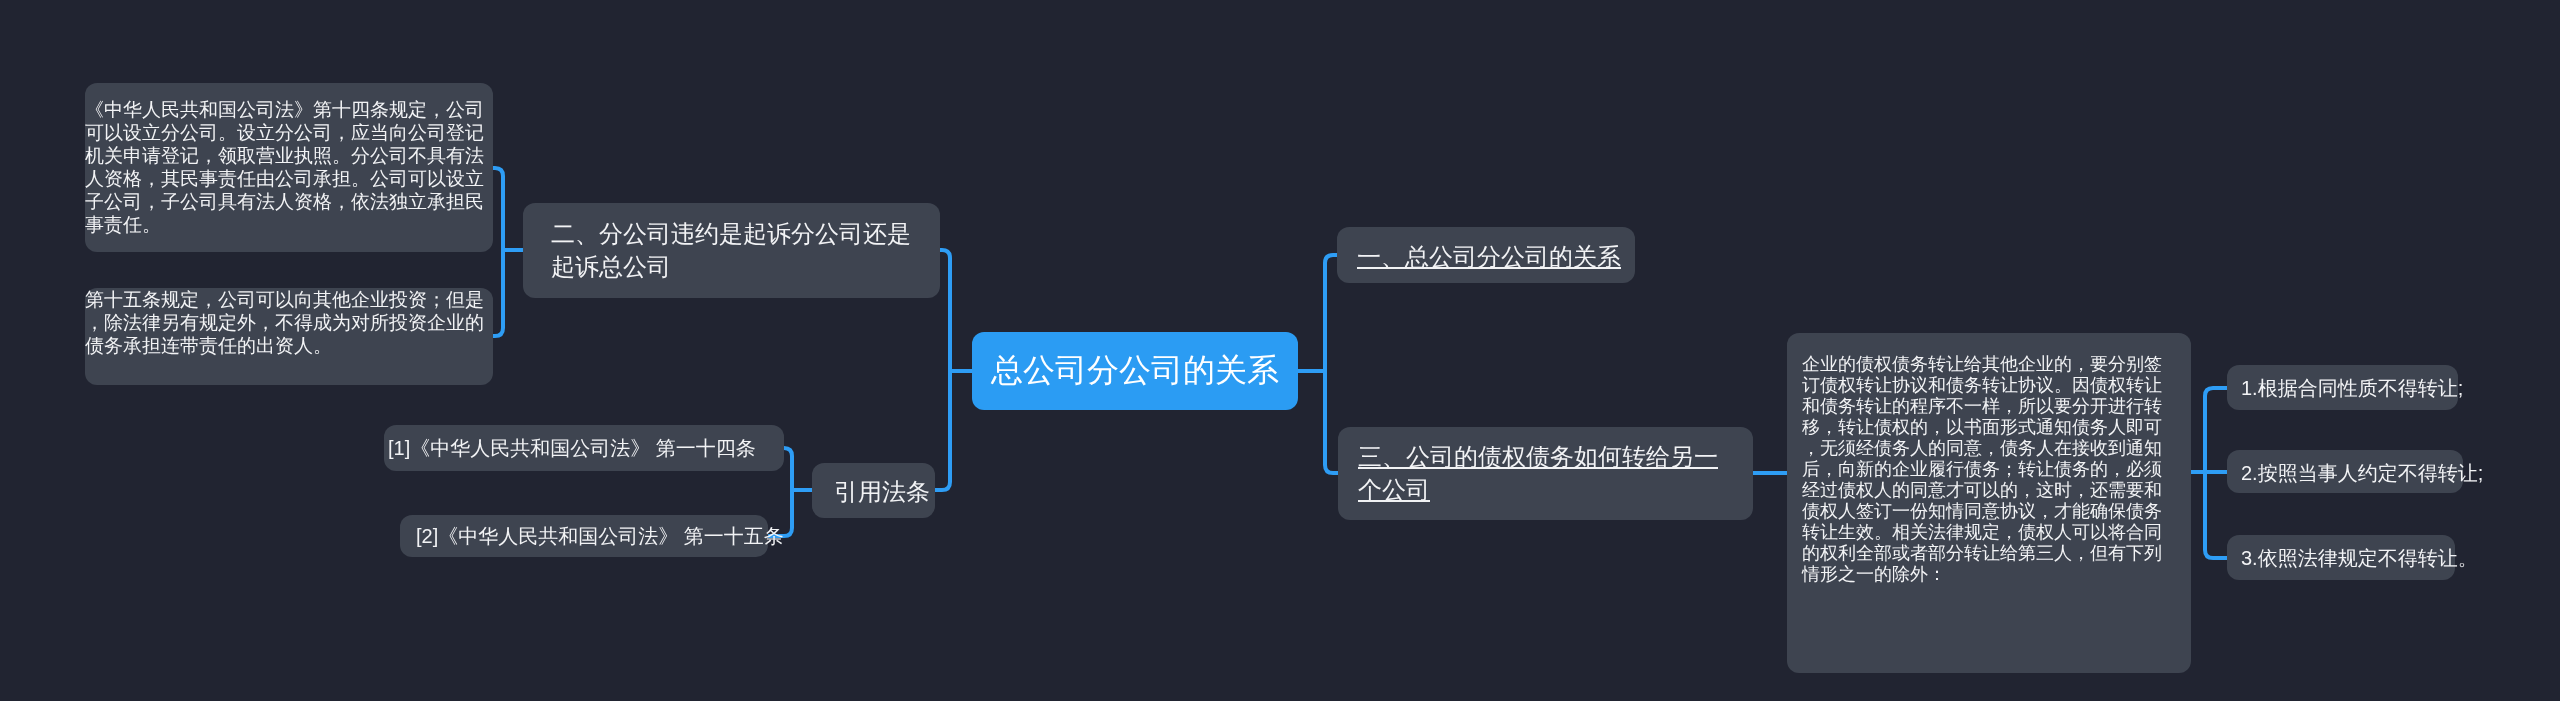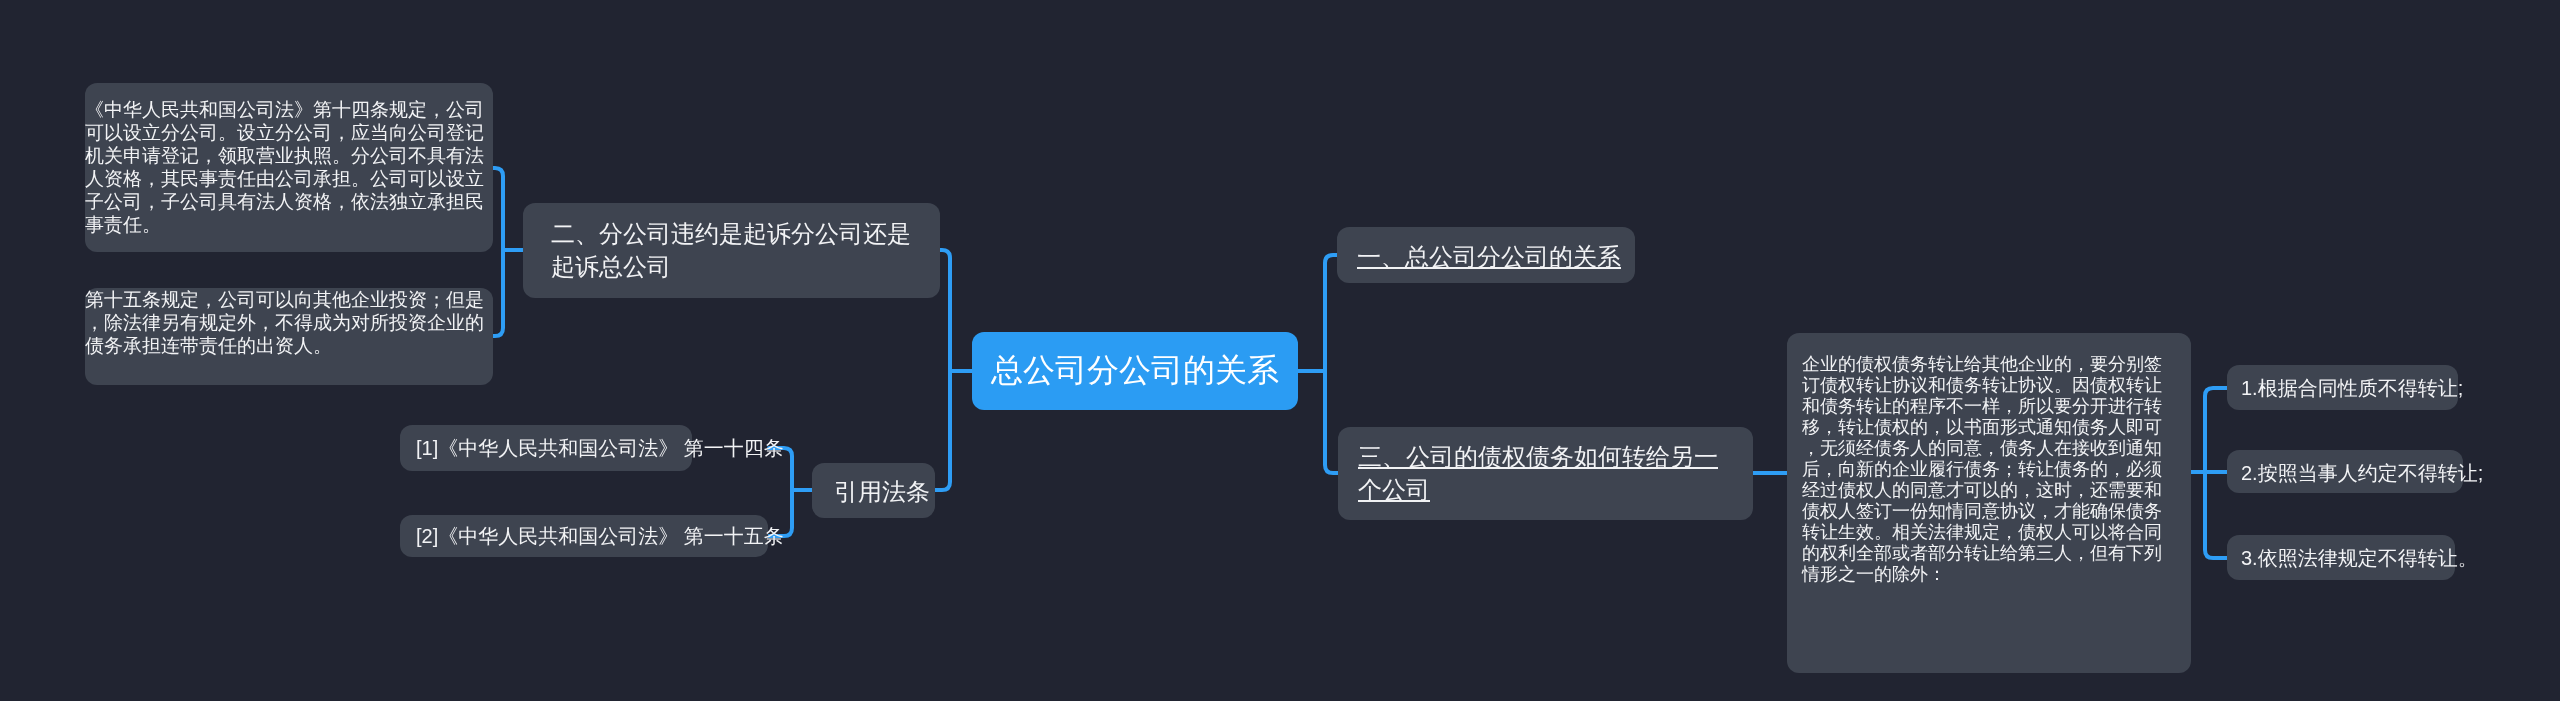--- a/index.html
+++ b/index.html
@@ -22,21 +22,21 @@
     border-radius:12px;box-sizing:border-box;
   }
   .note{font-size:19px;line-height:23px;width:408px;line-break:anywhere;}
   .n1{left:85px;top:83px;height:169px;padding-top:15px;}
   .n2{left:85px;top:288px;height:97px;}
   .branch{font-size:24px;line-height:33px;}
   .n3{left:523px;top:203px;width:417px;height:95px;padding:14px 28px;line-break:anywhere;}
   .n8{left:1337px;top:227px;width:298px;height:56px;padding:13px 20px;white-space:nowrap;text-decoration:underline;}
   .n9{left:1338px;top:427px;width:415px;height:93px;padding:13px 20px;line-break:anywhere;text-decoration:underline;}
   .cite{font-size:20px;white-space:nowrap;}
-  .n4{left:400px;top:425px;width:292px;height:46px;padding:10px 16px;}
+  .n4{left:384px;top:425px;width:400px;height:46px;padding:10px 4px;}
   .n5{left:400px;top:515px;width:368px;height:42px;padding:8px 16px;}
   .n6{left:812px;top:463px;width:123px;height:55px;font-size:24px;padding:13px 22px;white-space:nowrap;}
   .n7{
     left:972px;top:332px;width:326px;height:78px;background:var(--accent);
     font-size:32px;color:#ffffff;display:flex;align-items:center;justify-content:center;
     white-space:nowrap;border-radius:12px;
   }
   .para{left:1787px;top:333px;width:404px;height:340px;font-size:18px;line-height:21px;padding:21px 15px;line-break:anywhere;}
   .item{font-size:20px;white-space:nowrap;padding:10px 14px;}
   .n11{left:2227px;top:365px;width:231px;height:45px;}

